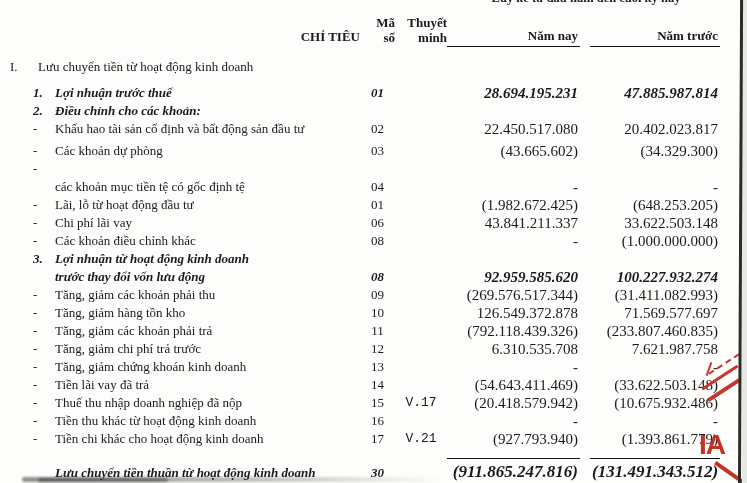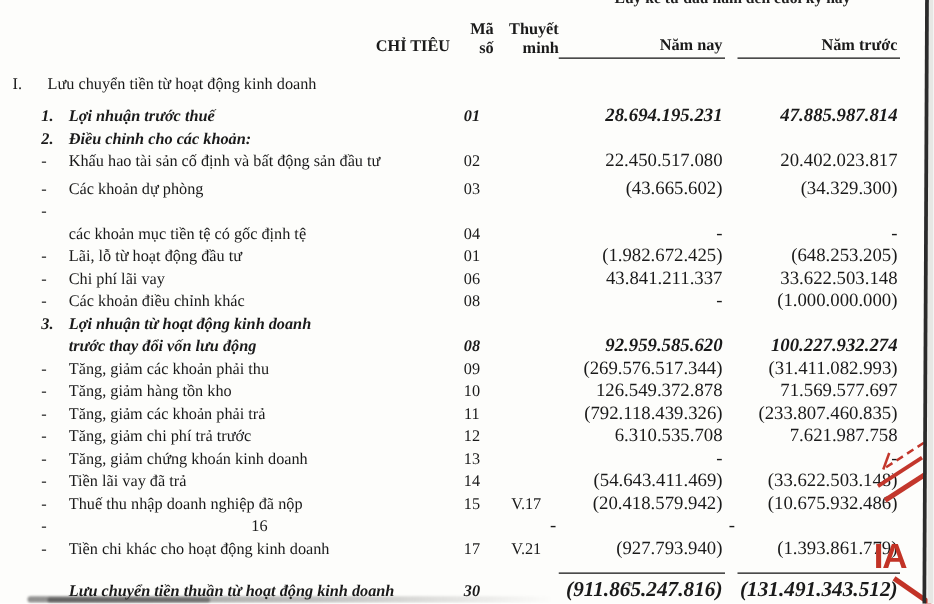--- a/index.html
+++ b/index.html
@@ -23,21 +23,21 @@
   .section-row .sec-marker { display:inline-block; width:28px; }
 
   .lines { margin-top:0; font-size:13px; }
   .line { display:grid; grid-template-columns:22px 1fr 35px 52px 133px 10px 130px;
           margin-left:33px; line-height:18px; }
   .lines .line:nth-child(1) { margin-top:9px; }
   .lines .line:nth-child(4) { margin-top:4px; }
   .f-marker { }
   .f-label { }
   .f-code { text-align:center; }
-  .f-note { text-align:center; }
+  .f-note { text-align:center;font-family:Liberation Mono, monospace; }
   .f-cur, .f-pri { text-align:right; padding-right:2px; font-size:15px; }
   .bi { font-weight:bold; font-style:italic; }
   .bi .f-cur, .bi .f-pri { font-weight:bold; font-style:italic; }
 
   .total-row { display:grid; grid-template-columns:55px 1fr 35px 52px 133px 10px 130px;
                margin-top:10px; font-size:13px; align-items:center; }
   .total-row .t-val { text-align:right; padding:3px 2px 4px; font-size:17px;
                       border-top:1.6px solid #111; border-bottom:2.2px solid #111; }
   .total-row .t-code { text-align:center; }
 
@@ -255,20 +255,21 @@
         <span class="f-marker">-</span>
         <span class="f-label">Thuế thu nhập doanh nghiệp đã nộp</span>
         <span class="f-code">15</span>
         <span class="f-note">V.17</span>
         <span class="f-cur">(20.418.579.942)</span>
         <span></span>
         <span class="f-pri">(10.675.932.486)</span>
       </div>
         <div class="line">
         <span class="f-marker">-</span>
+        <span class="f-label">Tiền thu khác từ hoạt động kinh doanh</span>
         <span class="f-code">16</span>
         <span class="f-note"></span>
         <span class="f-cur">-</span>
         <span></span>
         <span class="f-pri">-</span>
       </div>
         <div class="line">
         <span class="f-marker">-</span>
         <span class="f-label">Tiền chi khác cho hoạt động kinh doanh</span>
         <span class="f-code">17</span>

